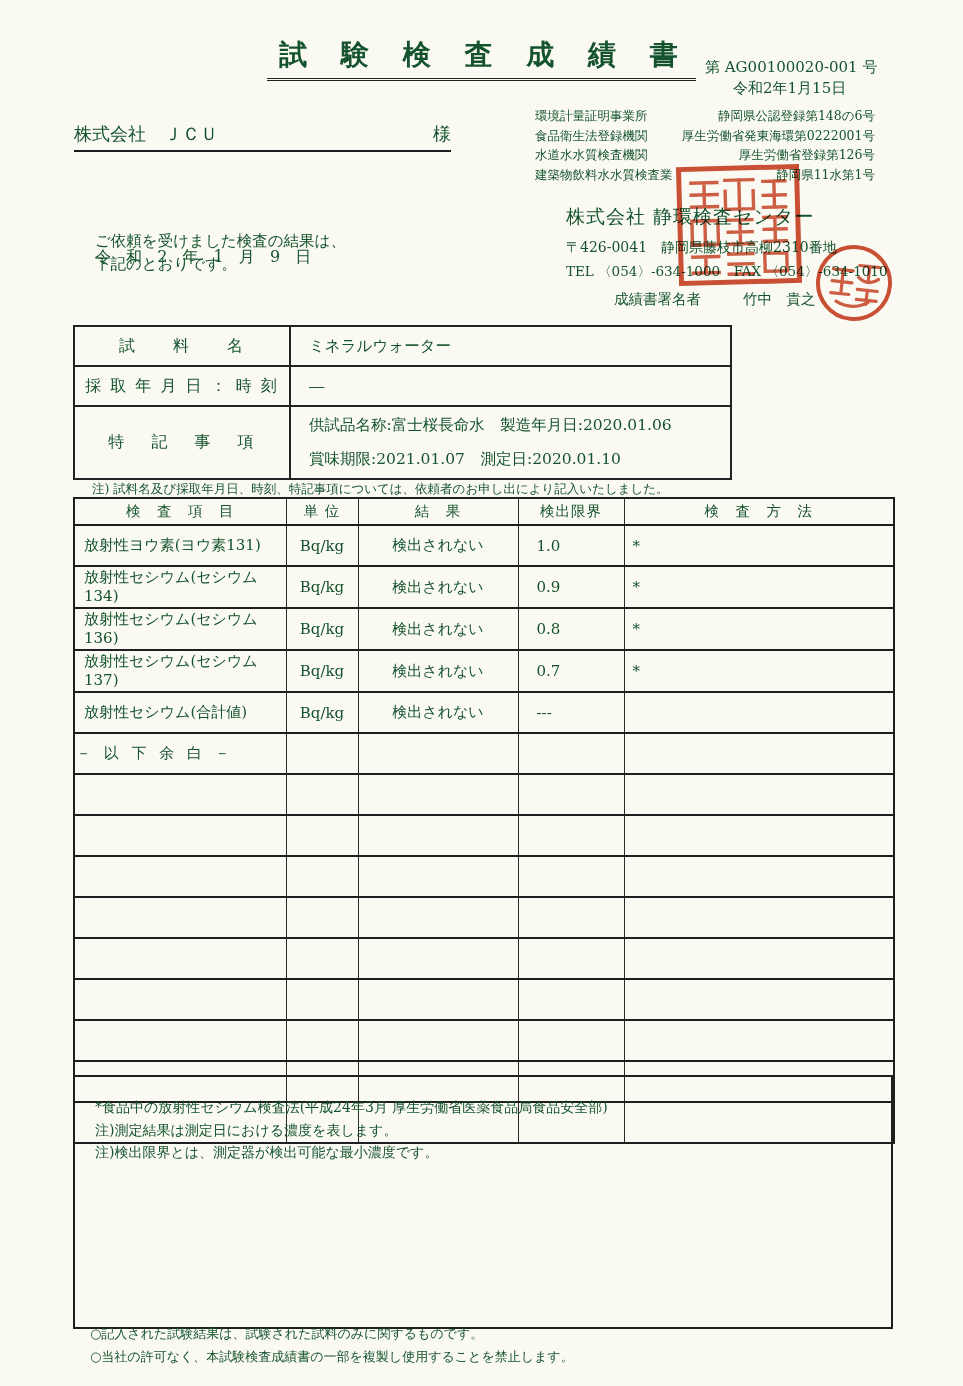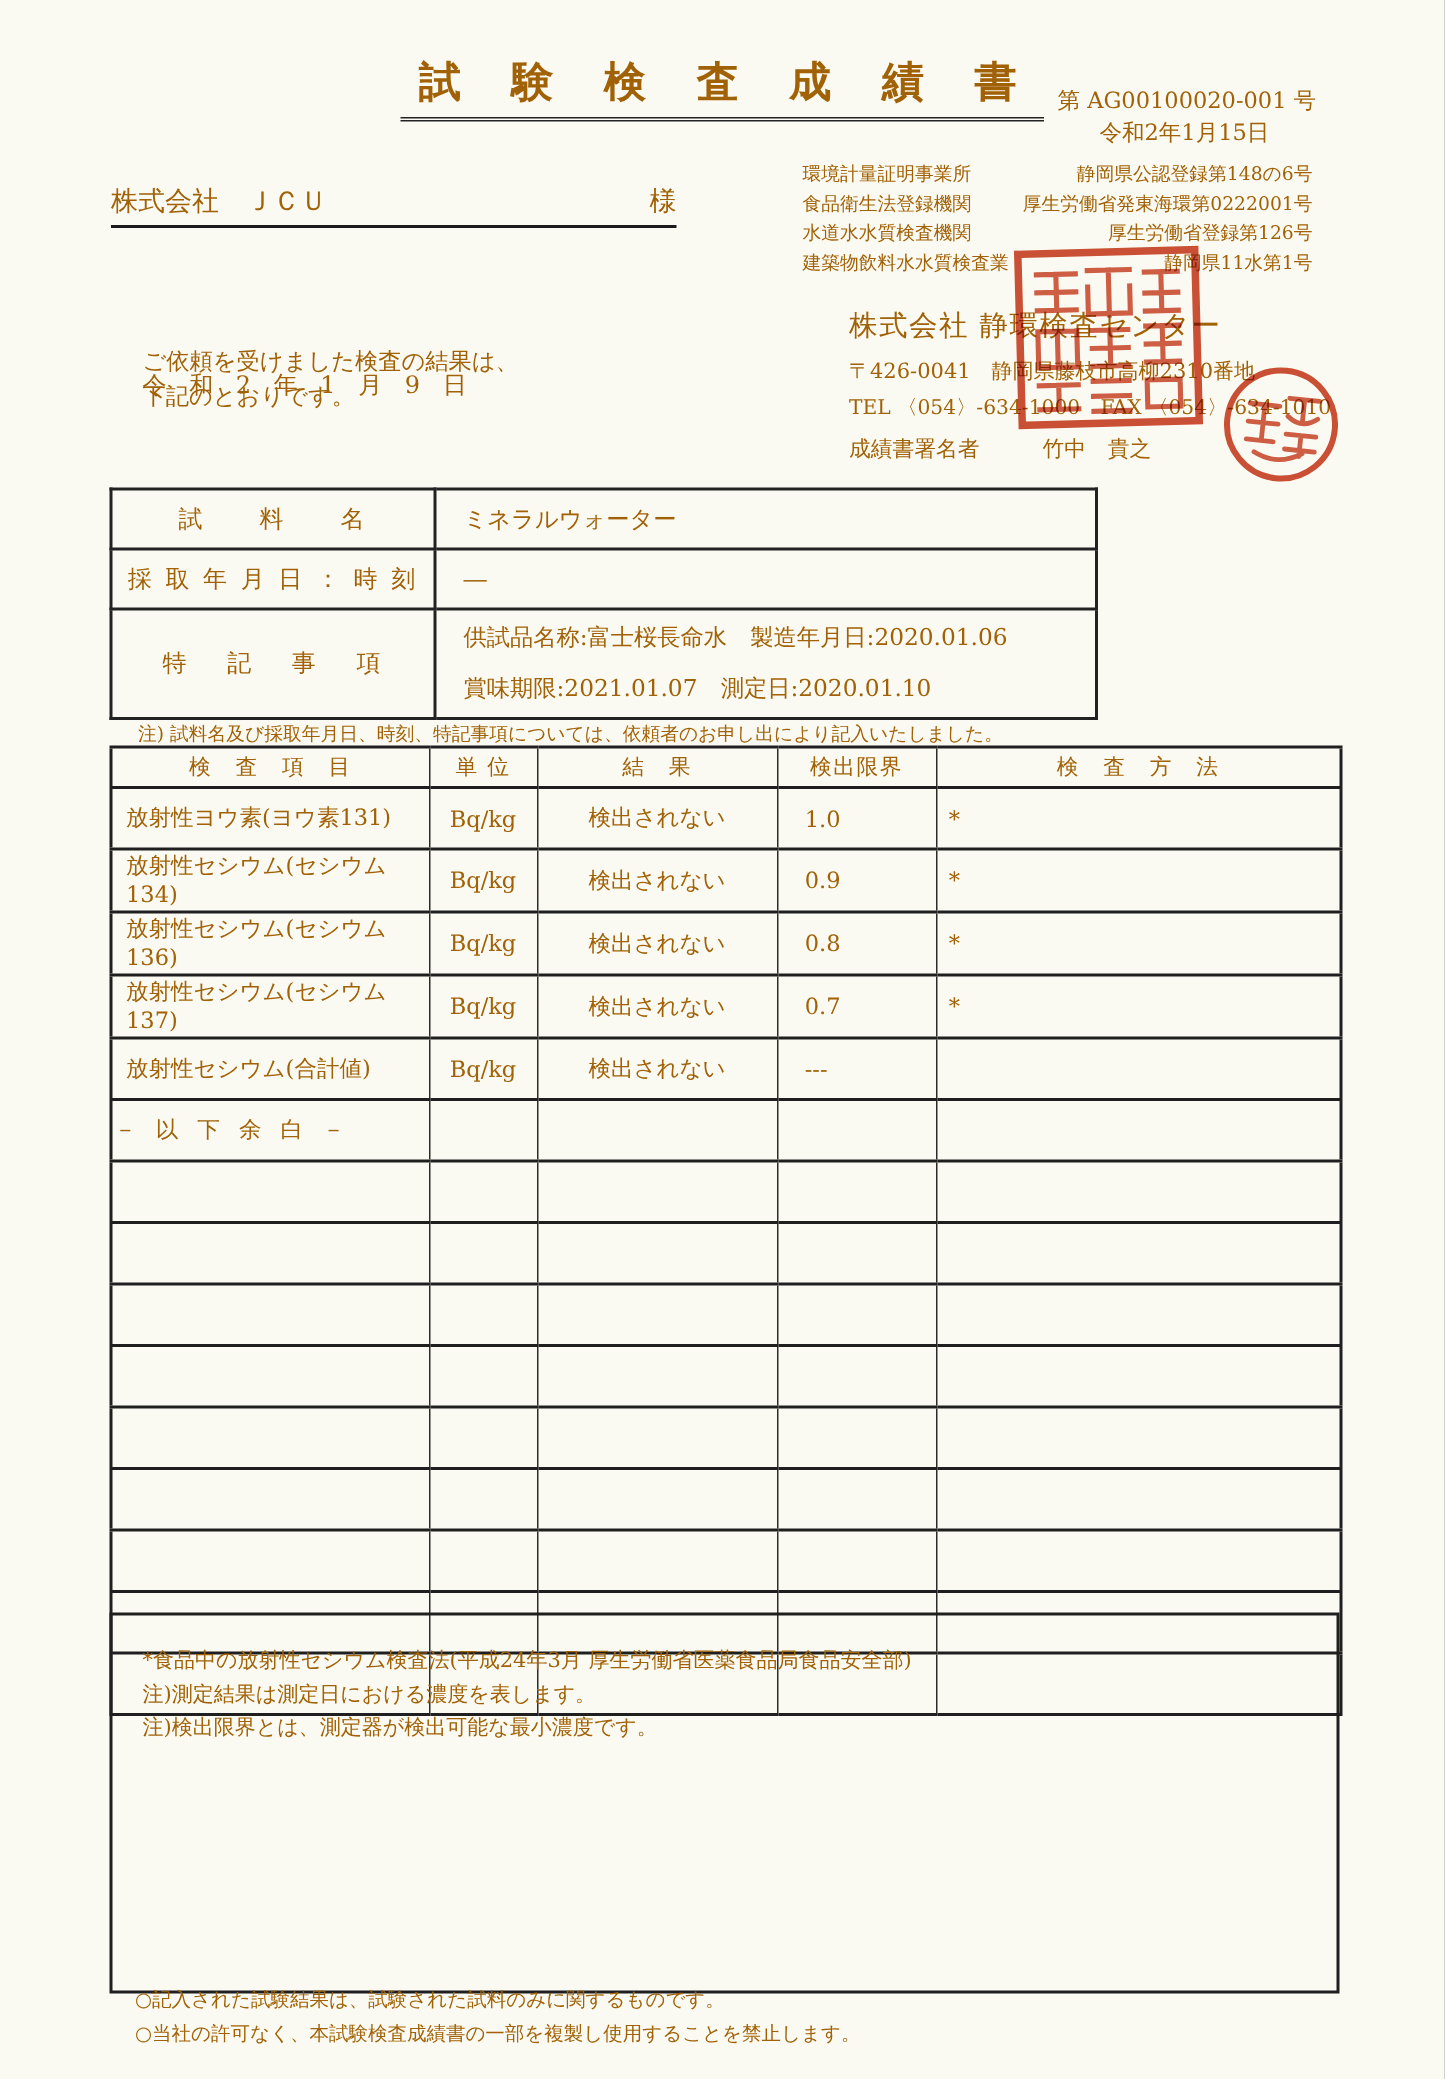--- a/index.html
+++ b/index.html
@@ -5,21 +5,21 @@
   html,body{margin:0;padding:0;}
   body{
     font-family:"DejaVu Serif","Liberation Serif",serif;
     background:#888;
   }
   .page{
     position:relative;
     width:963px;height:1386px;
     margin:0 auto;
     background:#fbfaf2;
-    color:#a16207;
+    color:#14532d;
     overflow:hidden;
   }
   
   .title-wrap{
     position:absolute;top:36px;left:0;width:100%;
     text-align:center;
   }
   .title{
     display:inline-block;
     font-size:28px;font-weight:bold;
@@ -53,21 +53,21 @@
     position:absolute;top:230px;left:95px;
     font-size:15.5px;line-height:23px;white-space:nowrap;
   }
   .company{
     position:absolute;top:204px;left:566px;white-space:nowrap;
   }
   .company-name{font-size:19px;letter-spacing:1px;}
   .company-address{font-size:14px;margin-top:9px;}
   .company-telfax{font-size:13.5px;margin-top:6px;}
   .signer-line{
-    font-size:14.5px;margin-top:9px;
+    font-size:14.5px;margin-top:9px;margin-left:48px;
     display:flex;gap:42px;
   }
   
   .seal{position:absolute;mix-blend-mode:multiply;opacity:.88;}
   .seal.square{top:164px;left:676px;transform:rotate(-1.5deg);}
   .seal.round{top:243px;left:814px;transform:rotate(6deg);}
   
   table{border-collapse:collapse;table-layout:fixed;}
   .sample-table{
     position:absolute;top:325px;left:73px;width:659px;

